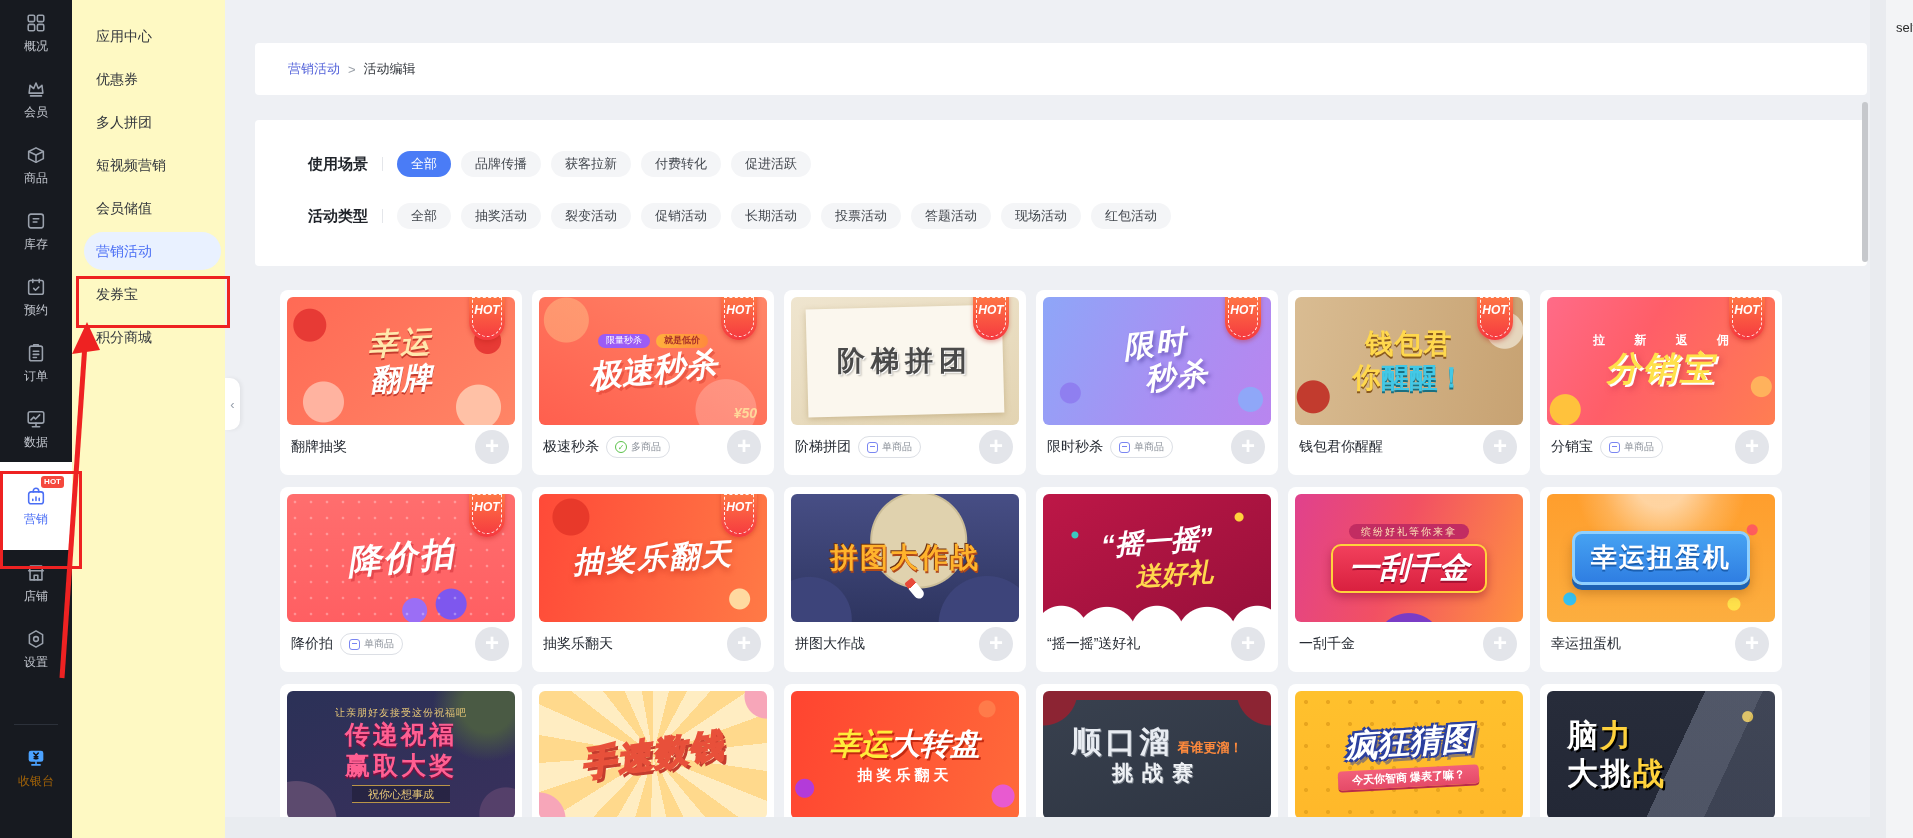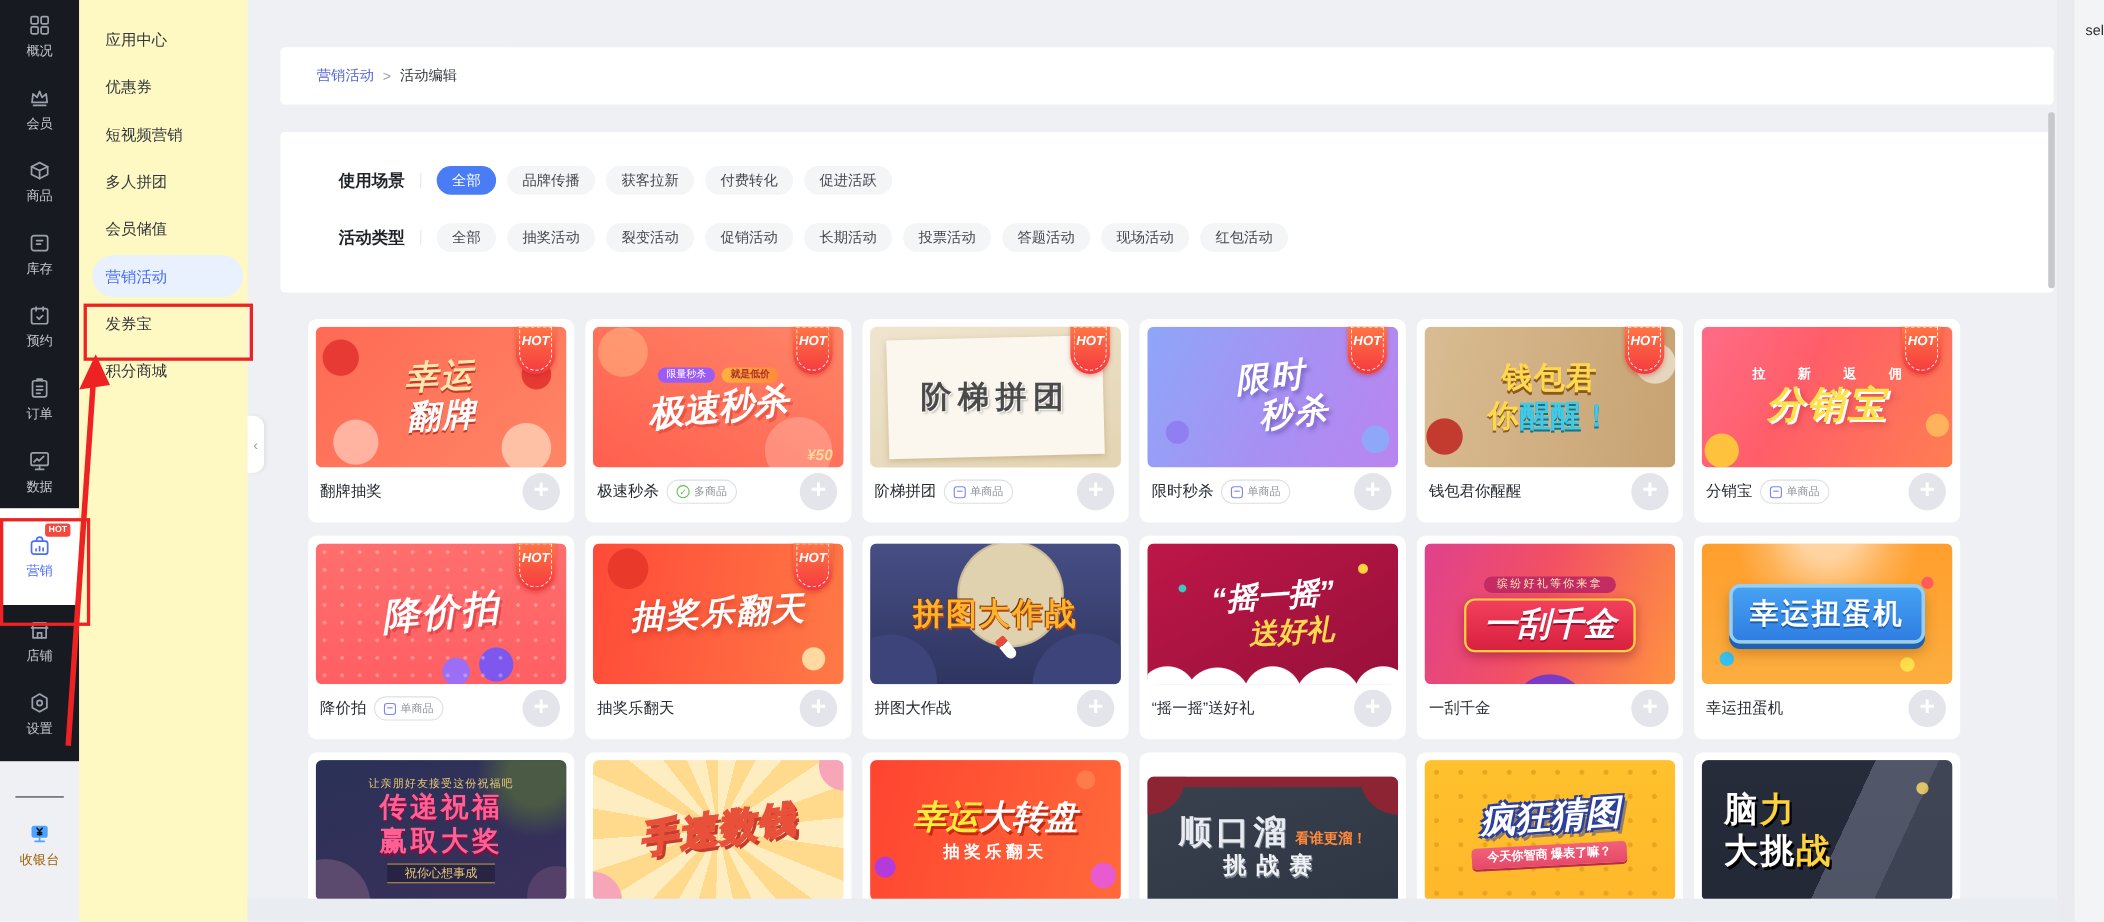--- a/index.html
+++ b/index.html
@@ -1,20 +1,20 @@
 <!DOCTYPE html>
 <html><head>
 <meta charset="utf-8">
 <style>
   html,body{margin:0;padding:0;}
   body{font-family:"Liberation Sans","DejaVu Sans",sans-serif;}
   .stage{position:relative;width:1913px;height:838px;background:#eef0f4;overflow:hidden;}
 
   
-  .dark-sb{position:absolute;left:0;top:0;width:72px;height:692px;background:#171a20;z-index:5;}
+  .dark-sb{position:absolute;left:0;top:0;width:72px;height:838px;background:#171a20;z-index:5;}
   .ditem{width:72px;height:66px;display:flex;flex-direction:column;align-items:center;justify-content:center;gap:4px;color:#c3c7cf;cursor:pointer;position:relative;}
   .ditem .dic{color:#9aa1ac;display:flex;}
   .ditem .dlb{font-size:12px;}
   .ditem.sel{height:88px;background:#ffffff;}
   .ditem.sel .dic,.ditem.sel .dlb{color:#4a6ef5;}
   .ditem .mini-hot{position:absolute;top:14px;right:8px;background:#f5483d;color:#fff;font-size:8px;font-weight:700;padding:1px 3px;border-radius:3px;line-height:1.2;}
   .dark-sb .dvdr{width:44px;height:1px;background:#2c313a;margin:42px auto 10px auto;}
   .cashier .dic{color:#4ba2ff;}
   .cashier .dlb{color:#a16207;}
 
@@ -104,21 +104,21 @@
   .b13{background:radial-gradient(circle at 88% 12%,#4a5a44 0 26px,transparent 55px),radial-gradient(circle at 4% 102%,#5c4a6e 0 40px,transparent 41px),radial-gradient(circle at 96% 96%,#55406a 0 26px,transparent 27px),linear-gradient(160deg,#2b3157,#39305c);}
   .b13 .t131{font-size:10px;color:#e7c777;letter-spacing:1px;}
   .b13 .t132{font-size:25px;font-weight:900;color:#ff5f92;text-shadow:0 2px 0 #7e1040;letter-spacing:3px;}
   .b13 .t133{font-size:11px;color:#e7c777;border-top:1px solid #b99548;border-bottom:1px solid #b99548;padding:2px 16px;margin-top:3px;background:rgba(0,0,0,.25);}
   .b14{background:radial-gradient(circle at 0% 100%,#f7a6b9 0 26px,transparent 27px),radial-gradient(circle at 100% 4%,#f7a6b9 0 22px,transparent 23px),repeating-conic-gradient(from 0deg at 50% 50%,#ffedc2 0 14deg,#ffd98c 14deg 28deg);}
   .b14 .t14{font-size:34px;font-weight:900;font-style:italic;color:#fff;-webkit-text-stroke:2px #e8503a;text-shadow:3px 4px 0 #c43c2e;transform:rotate(-8deg);letter-spacing:2px;}
   .b15{background:radial-gradient(circle at 86% 14%,#ff7b4a 0 8px,transparent 9px),radial-gradient(circle at 6% 76%,#b33bd9 0 9px,transparent 10px),radial-gradient(circle at 93% 82%,#e85ad0 0 11px,transparent 12px),linear-gradient(105deg,#ff4430,#ff6a3a);}
   .b15 .ty15{font-size:30px;font-weight:900;font-style:italic;color:#ffec3a;text-shadow:2px 2px 0 #c42a10;}
   .b15 .tw15{font-size:30px;font-weight:900;font-style:italic;color:#fff;text-shadow:2px 2px 0 #c42a10;}
   .b15 .sub15{font-size:15px;font-weight:800;color:#fff;letter-spacing:4px;margin-top:2px;}
-  .b16{background:radial-gradient(circle at 0% 0%,#8c2433 0 34px,transparent 35px),radial-gradient(circle at 100% 0%,#8c2433 0 34px,transparent 35px),linear-gradient(#8c2433 0,#8c2433 9px,transparent 9px),linear-gradient(160deg,#39414f,#2e3542);margin-top:15px;}
+  .b16{background:radial-gradient(circle at 0% 0%,#8c2433 0 34px,transparent 35px),radial-gradient(circle at 100% 0%,#8c2433 0 34px,transparent 35px),linear-gradient(#8c2433 0,#8c2433 9px,transparent 9px),linear-gradient(160deg,#39414f,#2e3542);}
   .b16 .cb{font-size:30px;font-weight:800;color:#e8ecf2;letter-spacing:4px;text-shadow:1px 1px 0 #7b828c;}
   .b16 .co{font-size:13px;font-weight:800;color:#ff8a3c;margin-left:4px;}
   .b16 .cb2{font-size:21px;font-weight:800;color:#eef1f5;letter-spacing:9px;text-shadow:1px 1px 0 #7b828c;}
   .b17{background-image:radial-gradient(#e8a51e 2px,transparent 2.2px),linear-gradient(#ffc12d,#ffb82a);background-size:22px 22px,auto;}
   .b17 .t171{font-size:32px;font-weight:900;font-style:italic;color:#fff;transform:rotate(-4deg);text-shadow:2px 2px 0 #2b3f9e,-2px -2px 0 #2b3f9e,2px -2px 0 #2b3f9e,-2px 2px 0 #2b3f9e,4px 5px 0 rgba(43,63,158,.5);}
   .b17 .t172{font-size:11px;font-weight:700;color:#fff;background:linear-gradient(#f2607a,#e54a68);padding:3px 14px;border-radius:4px;transform:rotate(-3deg);margin-top:5px;box-shadow:0 2px 0 #b92b4a;}
   .b18{background:linear-gradient(115deg,transparent 55%,rgba(160,168,190,.35) 55%,rgba(160,168,190,.35) 75%,rgba(120,128,150,.3) 75%),radial-gradient(circle at 88% 20%,#ffd23c 0 5px,transparent 6px),linear-gradient(#272c3a,#232836);}
   .b18 .banner-lines{align-items:flex-start;padding-left:20px;}
   .b18 .bl{font-size:31px;font-weight:900;letter-spacing:2px;text-shadow:2px 2px 0 #000;}
   .b18 .bw{color:#fff;}
@@ -252,22 +252,22 @@
             <path d="M12 16 V18.5 M7.5 19.5 H16.5"></path>
           </svg>
         </span>
         <span class="dlb">收银台</span>
       </div>
     </nav>
 
   <nav class="submenu" id="submenu">
       <div class="sitem">应用中心</div>
       <div class="sitem">优惠券</div>
+      <div class="sitem">多人拼团</div>
       <div class="sitem">短视频营销</div>
-      <div class="sitem">多人拼团</div>
       <div class="sitem">会员储值</div>
       <div class="sitem sel">营销活动</div>
       <div class="sitem">发券宝</div>
       <div class="sitem">积分商城</div>
     </nav>
   <div class="collapse-tab"></div>
 
   <main class="main">
     <div class="wcard bc-bar">
       <span class="bc-parent">营销活动</span>

